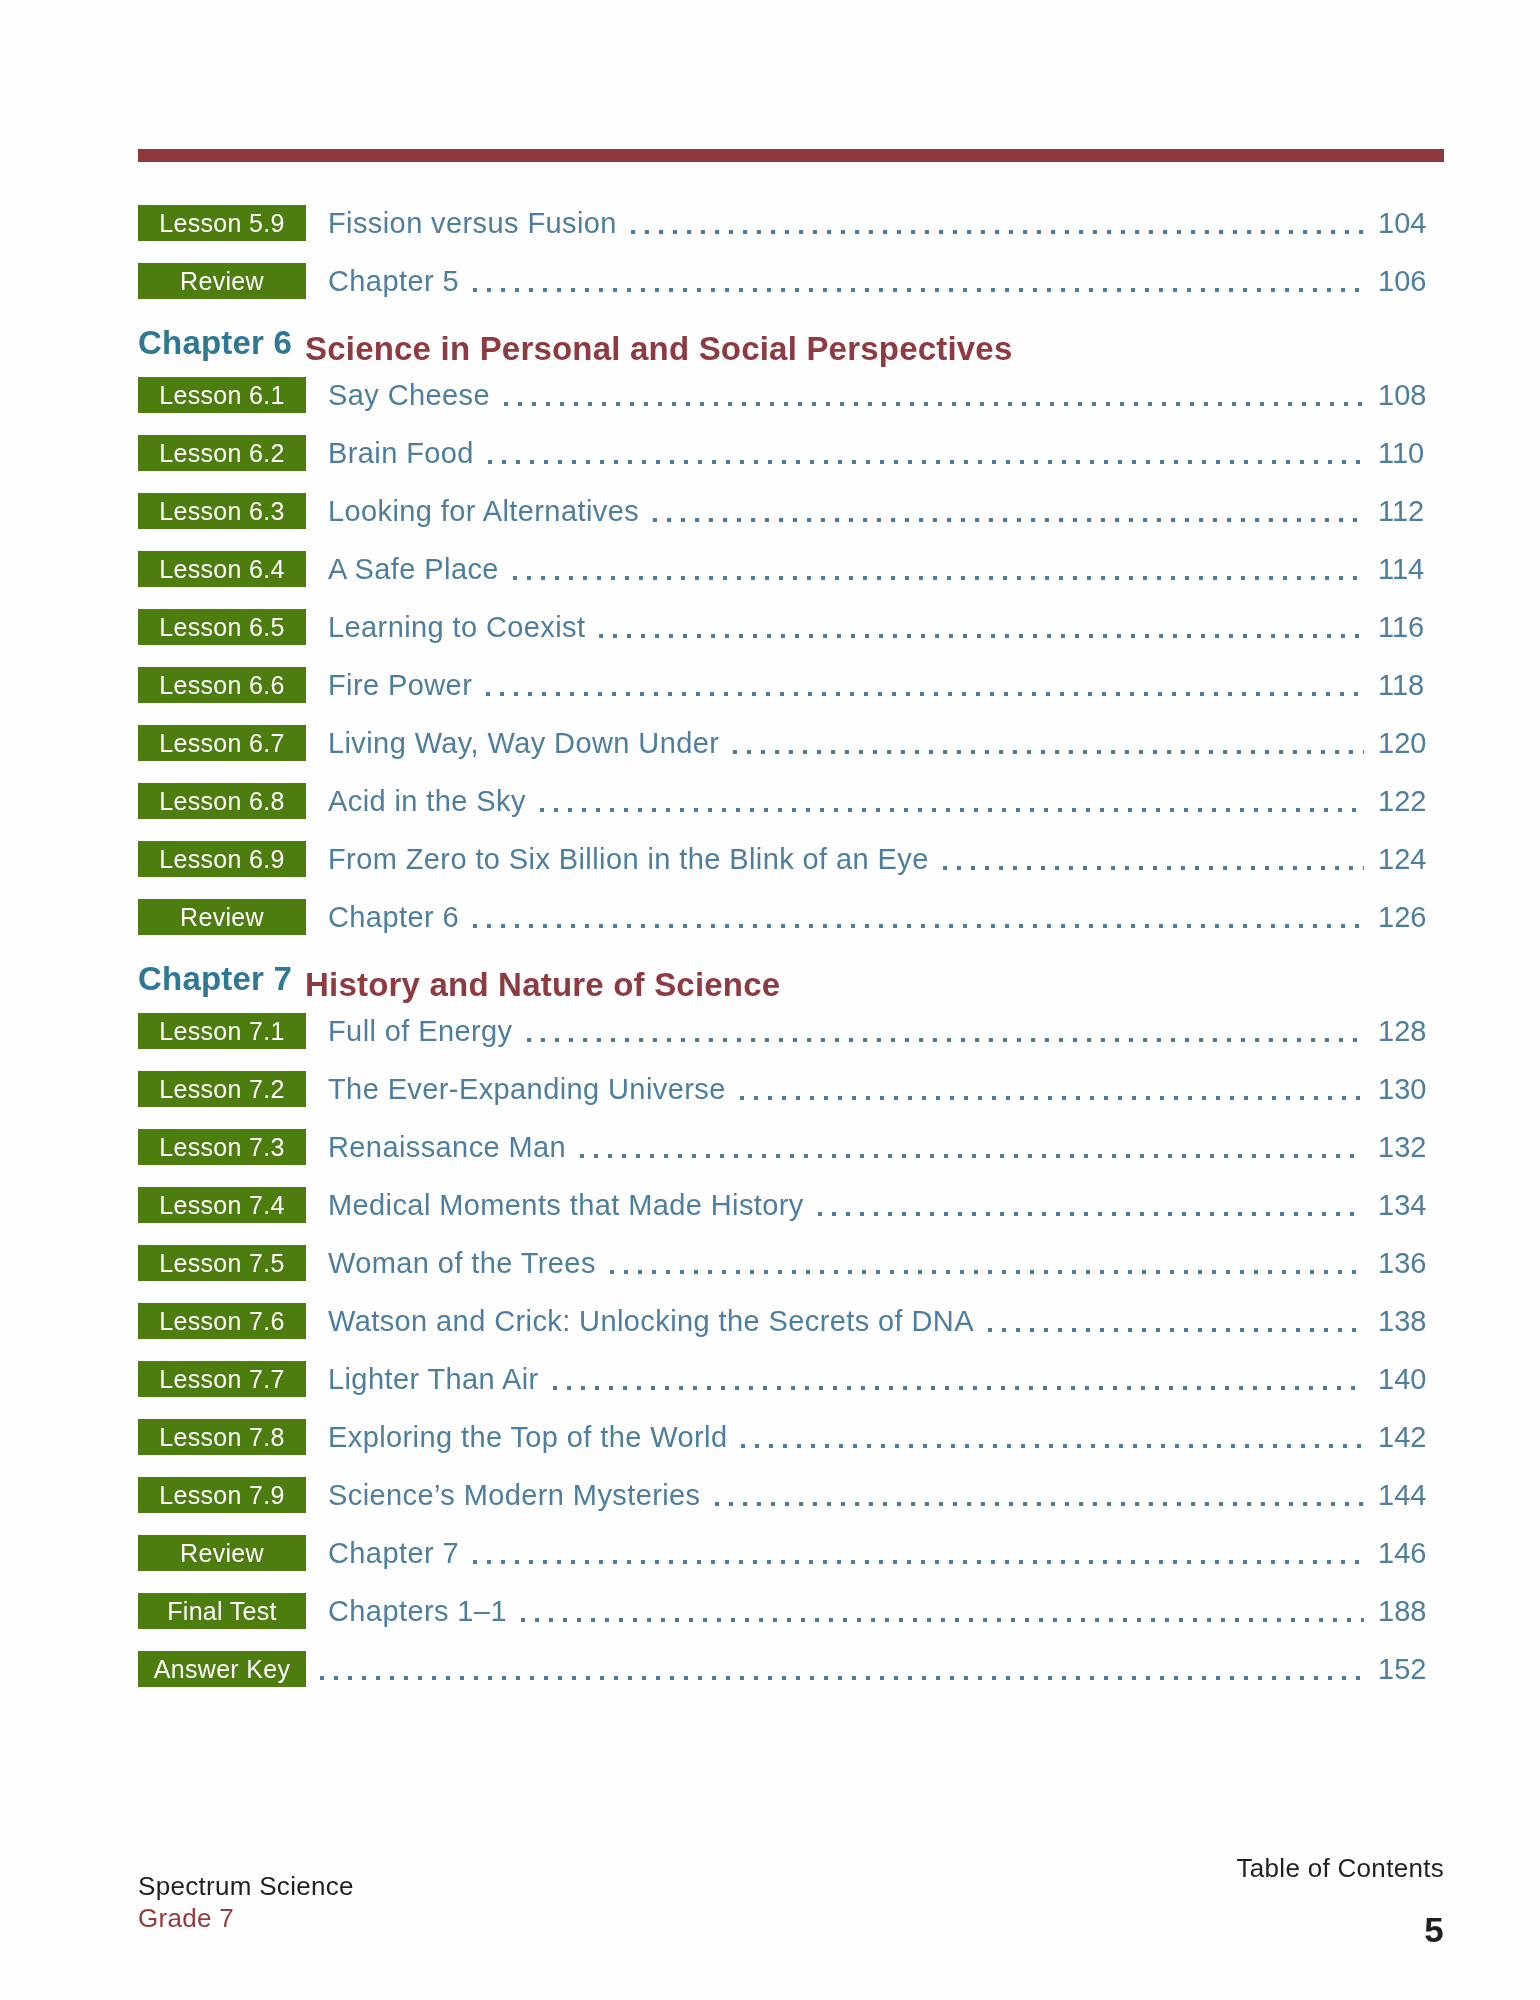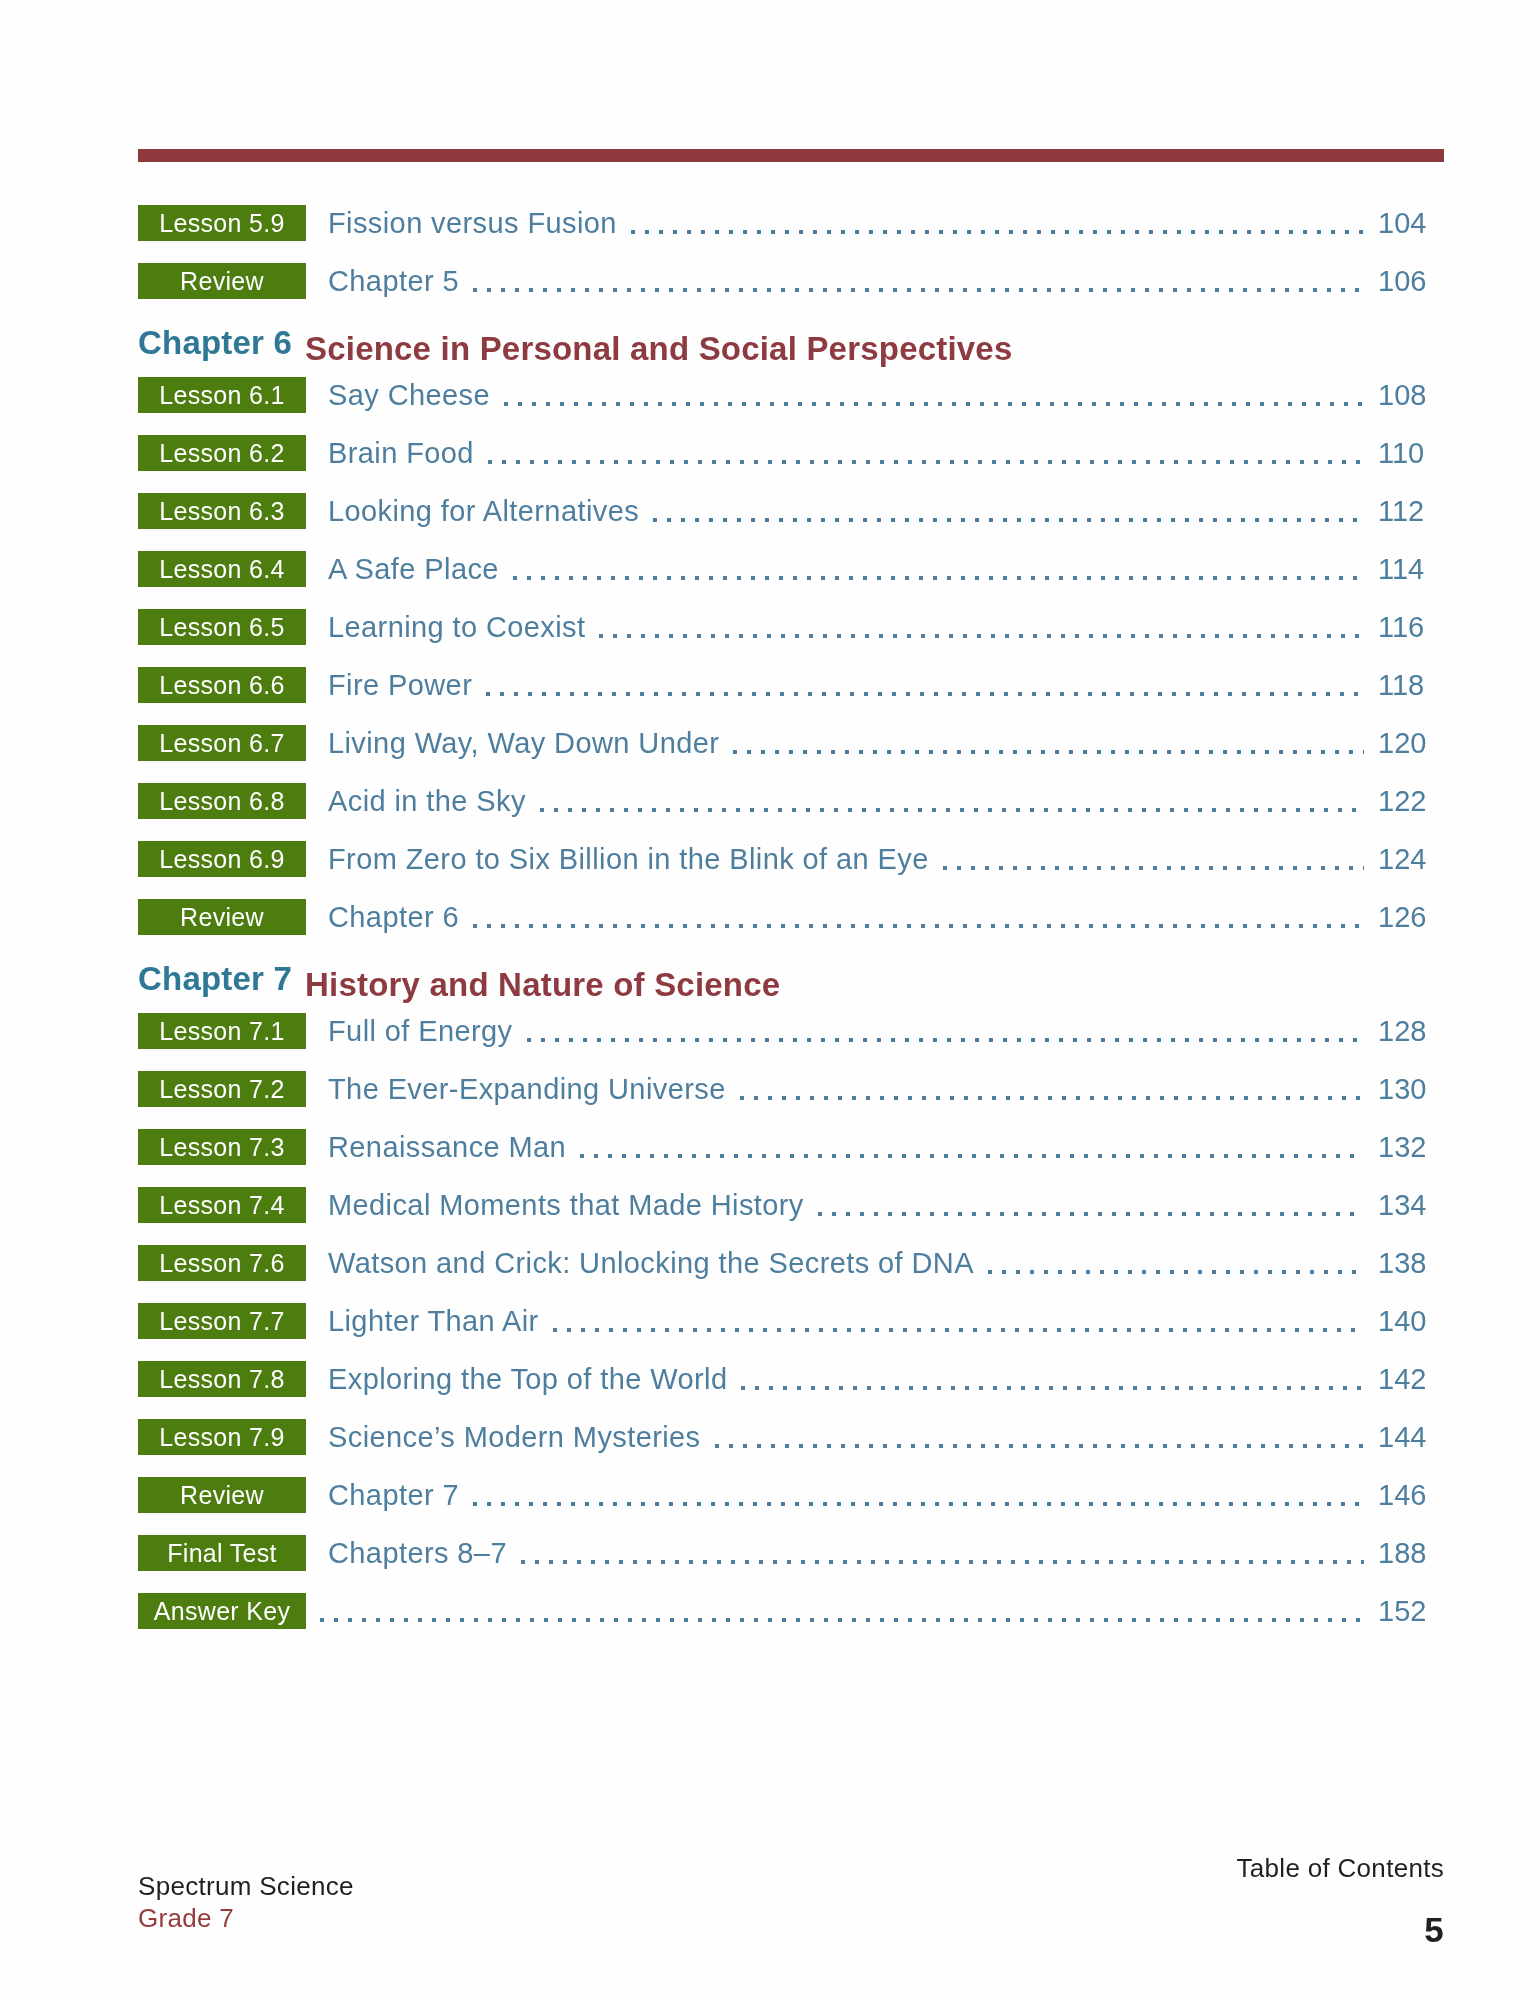--- a/index.html
+++ b/index.html
@@ -170,20 +170,26 @@
     <span class="pagenum">132</span>
   </div>
 
   <div class="row">
     <span class="badge">Lesson 7.4</span>
     <span class="title">Medical Moments that Made History</span>
     <span class="leader"></span>
     <span class="pagenum">134</span>
   </div>
 
+  <div class="row">
+    <span class="badge">Lesson 7.5</span>
+    <span class="title">Woman of the Trees</span>
+    <span class="leader"></span>
+    <span class="pagenum">136</span>
+  </div>
 
   <div class="row">
     <span class="badge">Lesson 7.6</span>
     <span class="title">Watson and Crick: Unlocking the Secrets of DNA</span>
     <span class="leader"></span>
     <span class="pagenum">138</span>
   </div>
 
   <div class="row">
     <span class="badge">Lesson 7.7</span>
@@ -208,21 +214,21 @@
 
   <div class="row">
     <span class="badge">Review</span>
     <span class="title">Chapter 7</span>
     <span class="leader"></span>
     <span class="pagenum">146</span>
   </div>
 
   <div class="row">
     <span class="badge">Final Test</span>
-    <span class="title">Chapters 8–7</span>
+    <span class="title">Chapters 1–1</span>
     <span class="leader"></span>
     <span class="pagenum">188</span>
   </div>
 
   <div class="row">
     <span class="badge">Answer Key</span>
     <span class="title" style="margin-left: 0px;"></span>
     <span class="leader"></span>
     <span class="pagenum">152</span>
   </div>

